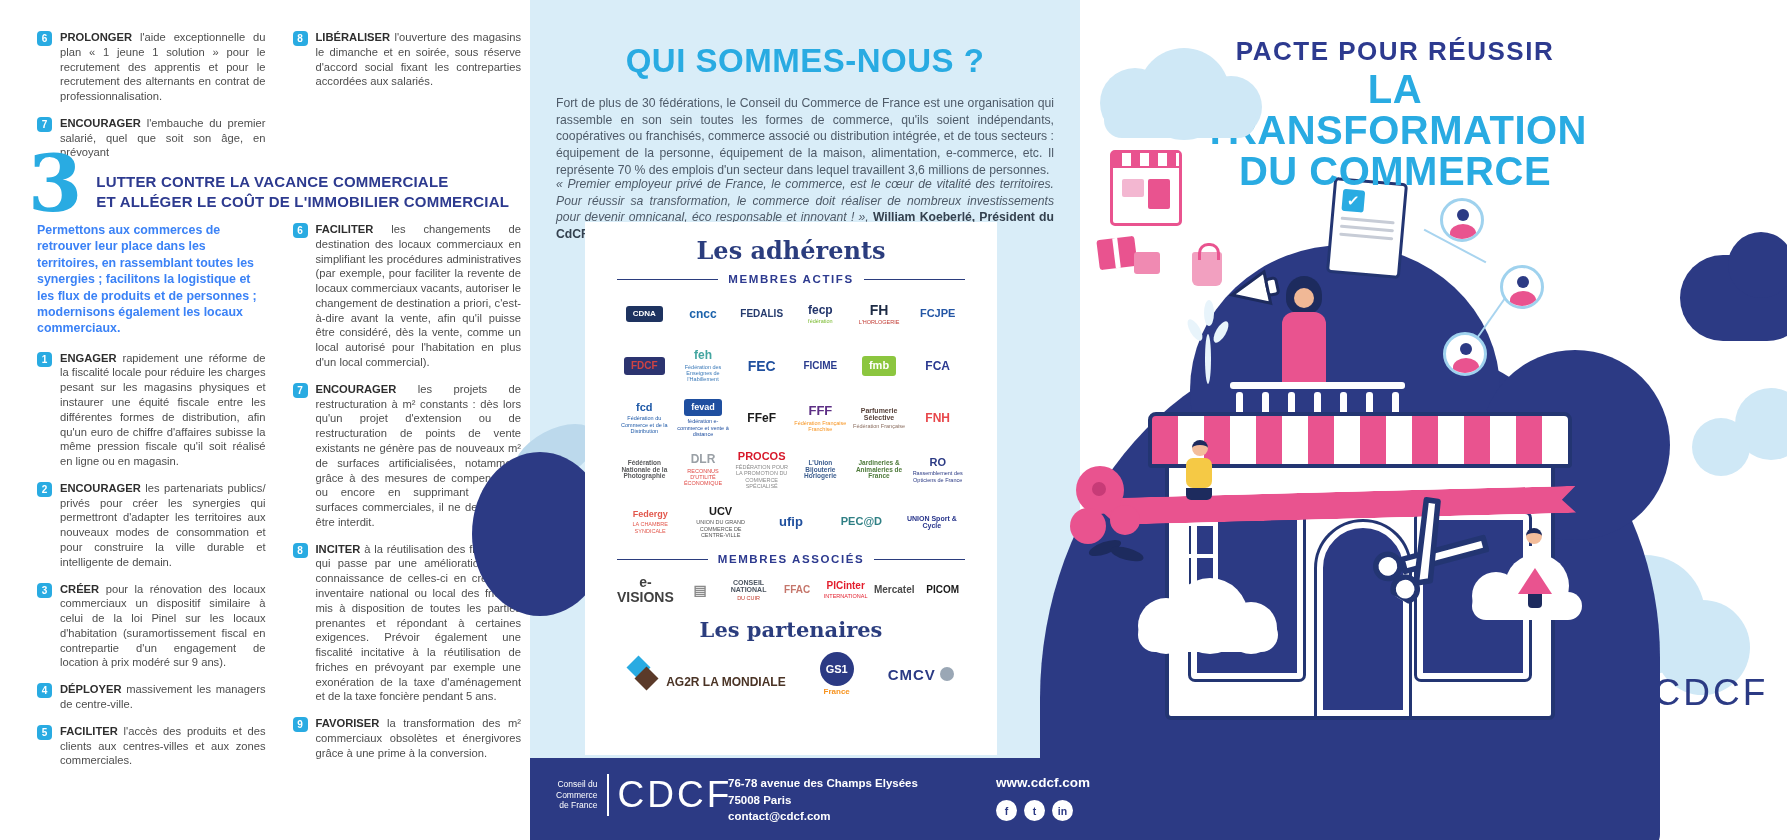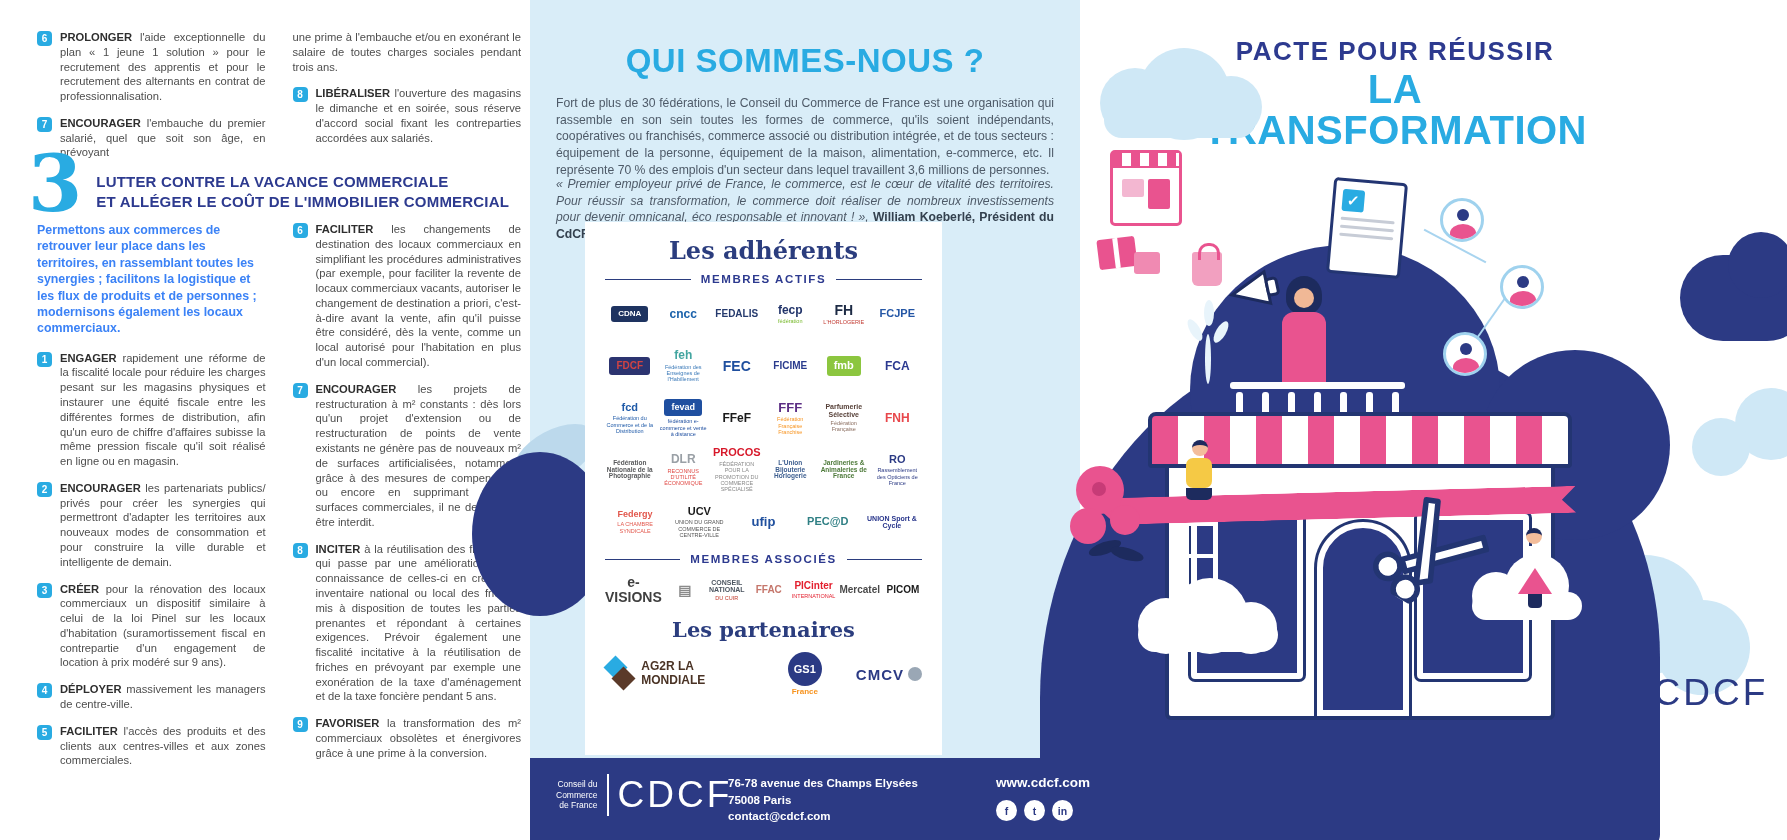--- a/index.html
+++ b/index.html
@@ -24,35 +24,35 @@
   .lead { font-size:12.4px; font-weight:800; color:#3b82f6; line-height:1.32; margin-bottom:14px; }
 
   
   #middle-panel { position:absolute; left:530px; top:0; width:550px; height:758px; background:#d9edf8; }
   .mp-cloud { position:absolute; left:-58px; top:452px; width:136px; height:164px; background:#2c3a84; border-radius:50%; }
   .mp-cloud-wedge { position:absolute; left:-20px; top:430px; width:90px; height:48px; background:#bcd9ec; border-radius:50%; transform:rotate(-28deg); }
   .mp-title { position:absolute; left:0; top:42px; width:550px; text-align:center; font-size:33px; font-weight:800; color:#29abe2; letter-spacing:0.5px; }
   .mp-para1 { position:absolute; left:26px; top:95px; width:498px; font-size:12.2px; line-height:1.37; color:#4e5a68; text-align:justify; }
   .mp-quote { position:absolute; left:26px; top:176px; width:498px; font-size:12.2px; line-height:1.37; color:#4e5a68; text-align:justify; font-style:italic; }
   .mp-quote b { font-style:normal; color:#33404e; }
-  .adherents-box { position:absolute; left:55px; top:222px; width:357px; height:533px; background:#fff; padding:10px 20px; z-index:2; }
+  .adherents-box { position:absolute; left:55px; top:222px; width:412px; height:533px; background:#fff; padding:10px 32px; z-index:2; }
   .serif-title { text-align:center; font-family:"DejaVu Serif", serif; font-weight:700; color:#2b3d7e; }
   .adh-title { font-size:24px; margin-top:4px; }
   .part-title { font-size:21px; margin-top:8px; }
   .divider { display:flex; align-items:center; gap:10px; margin:8px 0 4px 0; }
   .divider .line { flex:1; height:1px; background:#2b3d7e; }
   .divider .dlabel { font-size:11.5px; font-weight:700; color:#2d3a8f; letter-spacing:1.6px; }
   .logo-row { display:flex; align-items:center; justify-content:space-between; gap:4px; margin:6px 0; min-height:46px; }
   .logo-row.assoc { min-height:38px; }
   .logo-tile { flex:1; display:flex; flex-direction:column; align-items:center; justify-content:center; text-align:center; gap:2px; }
   .logo-label { font-weight:700; font-size:10px; line-height:1.05; }
   .logo-sub { font-size:5.5px; line-height:1.15; color:#888; }
   .logo-sub:empty { display:none; }
   .partner-row { display:flex; align-items:center; justify-content:center; gap:34px; margin-top:10px; }
-  .ag2r { display:flex; align-items:flex-start; gap:8px; }
+  .ag2r { display:flex; align-items:flex-end; gap:8px; }
   .ag2r-diamond { position:relative; width:30px; height:30px; }
   .ag2r-diamond i { position:absolute; width:17px; height:17px; transform:rotate(45deg); display:block; }
   .ag2r-diamond .d1 { left:2px; top:0; background:#29abe2; }
   .ag2r-diamond .d2 { left:10px; top:11px; background:#5b3a29; }
   .ag2r-name { font-size:12px; font-weight:800; color:#4a3325; }
   .gs1 { display:flex; flex-direction:column; align-items:center; }
   .gs1-circle { width:34px; height:34px; border-radius:50%; background:#2b3a84; color:#fff; font-size:11px; font-weight:800; display:flex; align-items:center; justify-content:center; }
   .gs1-sub { font-size:8px; font-weight:700; color:#f7931e; margin-top:1px; }
   .cmcv { font-size:15px; font-weight:800; color:#2b3a84; letter-spacing:1px; display:flex; align-items:center; gap:4px; }
   .cmcv .dot { width:14px; height:14px; border-radius:50%; background:#9aa7b5; }
@@ -149,21 +149,20 @@
 <div id="page">
 
   <div id="left-panel">
     <div class="lp-top">
       <div class="lp-col">
 
       <div class="pt-item"><span class="badge">6</span><span class="kw">PROLONGER</span> <span class="txt">l'aide exceptionnelle du plan « 1 jeune 1 solution » pour le recrutement des apprentis et pour le recrutement des alternants en contrat de professionnalisation.</span></div>
           <div class="pt-item"><span class="badge">7</span><span class="kw">ENCOURAGER</span> <span class="txt">l'embauche du premier salarié, quel que soit son âge, en prévoyant</span></div>
         </div>
       <div class="lp-col">
-        <div class="cont-par">une prime à l'embauche et/ou en exonérant le salaire de toutes charges sociales pendant trois ans.</div>
         <div class="pt-item"><span class="badge">8</span><span class="kw">LIBÉRALISER</span> <span class="txt">l'ouverture des magasins le dimanche et en soirée, sous réserve d'accord social fixant les contreparties accordées aux salariés.</span></div>
       </div>
     </div>
 
     <div class="lp-section-head">
       <div class="big-num">3</div>
       <div class="section-title">
         <div>LUTTER CONTRE LA VACANCE COMMERCIALE</div>
         <div>ET ALLÉGER LE COÛT DE L'IMMOBILIER COMMERCIAL</div>
       </div>
@@ -404,20 +403,21 @@
     <div class="puff lightblue" style="left:612px;top:418px;width:58px;height:58px;"></div>
     <div class="puff lightblue" style="left:505px;top:555px;width:120px;height:120px;"></div>
     <div class="puff lightblue" style="left:575px;top:600px;width:95px;height:95px;"></div>
 
     <div class="puff navyfill" style="left:600px;top:255px;width:130px;height:86px;border-radius:43px;"></div>
     <div class="puff navyfill" style="left:648px;top:232px;width:66px;height:66px;"></div>
 
     <div class="rp-title">
       <div class="rp-t1">PACTE POUR RÉUSSIR</div>
       <div class="rp-t2">LA TRANSFORMATION</div>
+      <div class="rp-t2">DU COMMERCE</div>
     </div>
 
     <div id="right-illustration">
       <div class="blob" id="blob-main"></div>
       <div class="blob" id="blob-dome"></div>
       <div class="blob" id="blob-right"></div>
 
       <div class="gift1"></div>
       <div class="gift2"></div>
       <div class="kiosk">

